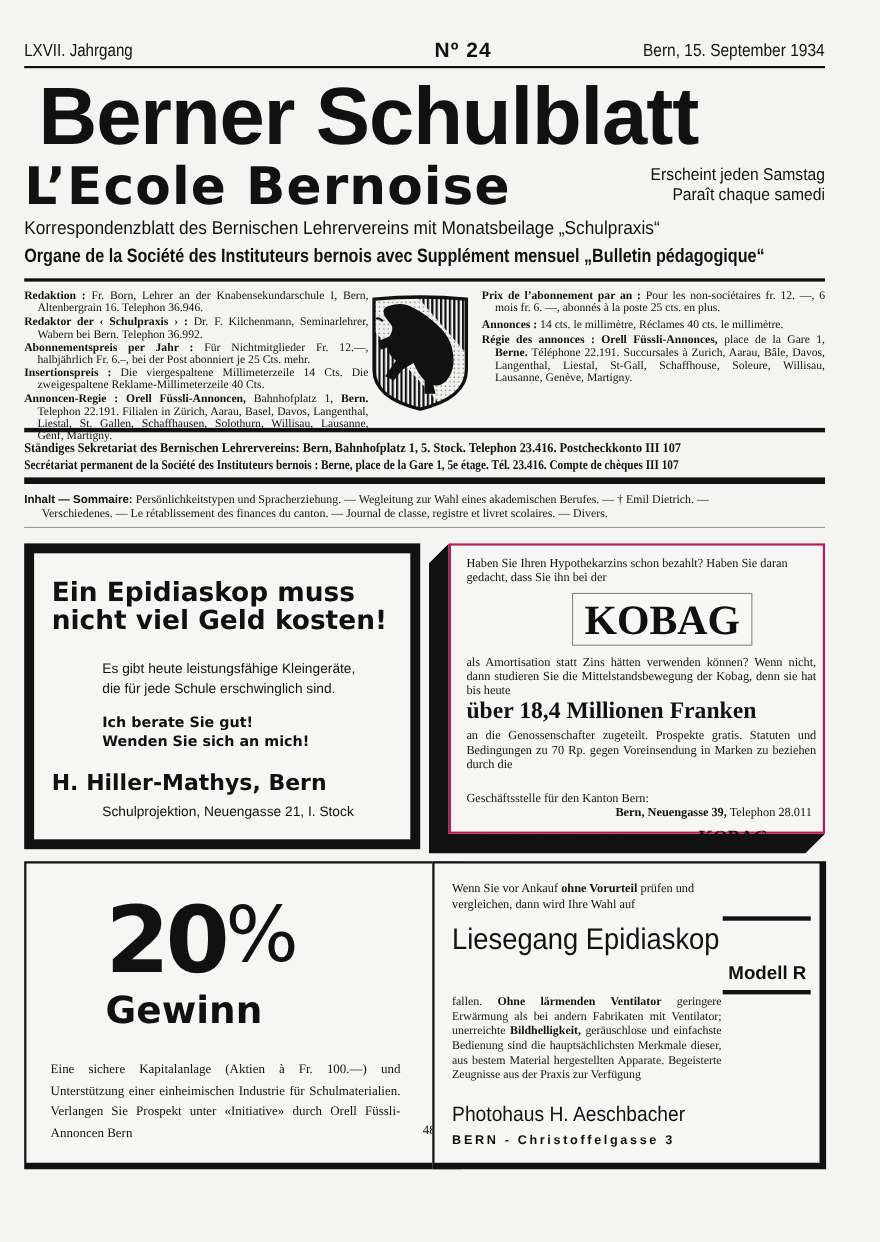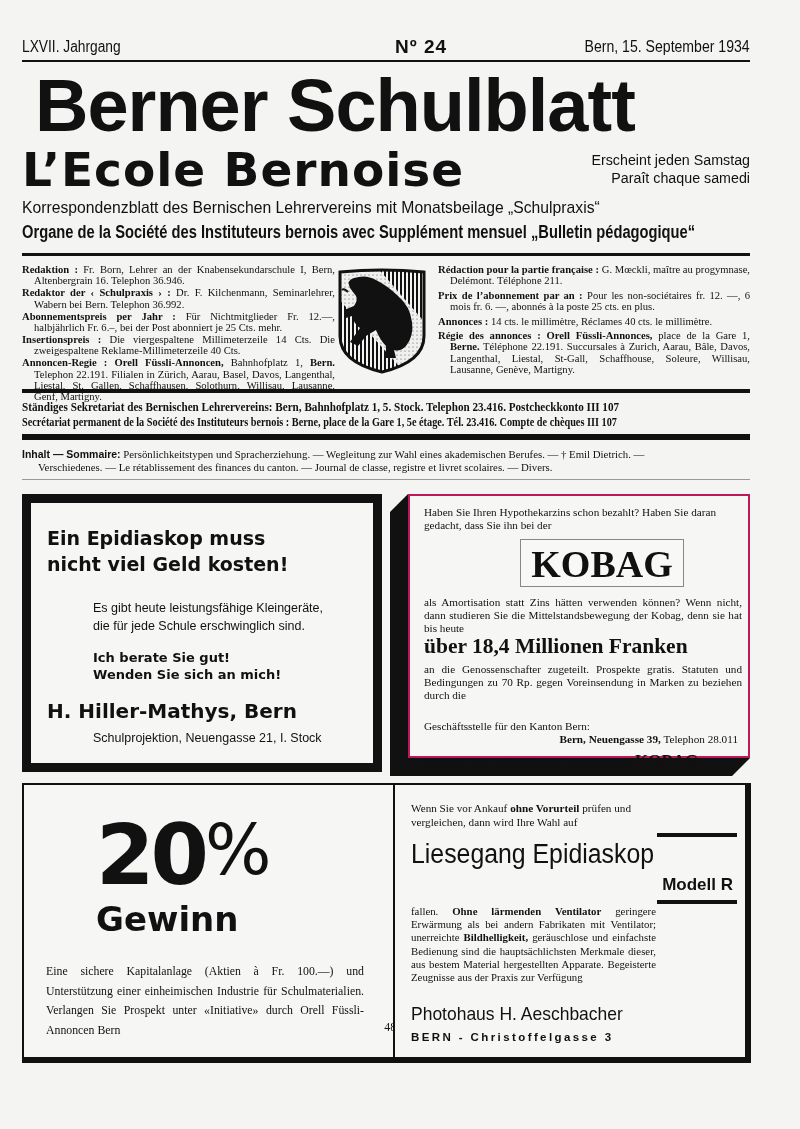--- a/index.html
+++ b/index.html
@@ -37,21 +37,21 @@
   .sec1 { top: 399px; transform: scaleX(0.93); }
   .sec2 { top: 414px; transform: scaleX(0.855); }
   .rule4 { left: 22px; top: 434px; width: 728px; height: 6px; background: #111; }
   .contents { left: 22px; top: 448px; width: 735px; font-size: 10.8px; line-height: 13px; }
   .contents .lab { font-family: "Liberation Sans", sans-serif; font-weight: bold; font-size: 10.5px; }
   .contents .line2 { padding-left: 16px; }
   .rule5 { left: 22px; top: 479px; width: 728px; height: 1px; background: #999; }
 
   
   .ad1 { left: 22px; top: 494px; width: 360px; height: 278px; border: 9px solid #111; background: #f6f6f4; font-family: "DejaVu Sans", sans-serif; }
-  .ad1 .head { position: absolute; left: 16px; top: 22px; width: 310px; font-weight: bold; font-size: 19px; line-height: 26px; }
+  .ad1 .head { position: absolute; left: 16px; top: 22px; width: 310px; font-weight: bold; font-size: 24px; line-height: 26px; }
   .ad1 .txt1 { position: absolute; left: 62px; top: 96px; width: 270px; font-size: 12.5px; line-height: 18px; font-family: "Liberation Sans", sans-serif; }
   .ad1 .txt2 { position: absolute; left: 62px; top: 146px; width: 270px; font-size: 13px; font-weight: bold; line-height: 17px; }
   .ad1 .firm { position: absolute; left: 16px; top: 196px; font-weight: bold; font-size: 20px; white-space: nowrap; text-align: right; }
   .ad1 .addr { position: absolute; left: 62px; top: 228px; font-size: 12.5px; font-family: "Liberation Sans", sans-serif; white-space: nowrap; }
 
   
   .ad2-shadow { left: 390px; top: 494px; width: 362px; height: 282px; }
   .ad2 { left: 408px; top: 494px; width: 342px; height: 264px; border: 2px solid #be185d; background: #f6f6f4; }
   .ad2 .p1 { position: absolute; left: 14px; top: 10px; width: 318px; font-size: 11.2px; line-height: 13px; }
   .kobag-box { position: absolute; left: 110px; top: 43px; width: 164px; height: 48px; border: 1px solid #888; background: #f8f8f6; text-align: center; font-size: 38px; line-height: 48px; font-weight: bold; letter-spacing: 0; }
@@ -128,21 +128,20 @@
       <path d="M0,0 L40,0 L92,60 L92,108 L70,108 L0,30 Z" fill="url(#dots)"></path>
       <path d="M0,0 L30,0 L92,78 L92,108 L84,108 L0,10 Z" fill="url(#dots)"></path>
       <path d="M14,22 Q10,14 18,12 Q30,8 40,14 Q52,20 62,30 Q74,40 76,56 Q78,70 70,80 Q64,86 58,84 L60,92 L50,92 L50,80 Q44,74 40,64 L30,70 L22,80 L14,76 L24,62 Q18,58 16,50 L10,52 L8,44 L18,40 Q22,34 20,30 Z" fill="#111"></path>
       <path d="M12,26 Q8,22 6,24" stroke="#111" stroke-width="2" fill="none"></path>
     </g>
     <path d="M4,6 Q46,2 88,6 L88,70 Q88,96 46,106 Q4,96 4,70 Z" fill="none" stroke="#111" stroke-width="3"></path>
   </svg>
 </div>
 
 <div class="abs info info-right">
-  <p><b>Rédaction pour la partie française :</b><span> G. Mœckli, maître au progymnase, Delémont. Téléphone 211.</span></p>
   <p><b>Prix de l’abonnement par an :</b><span> Pour les non-sociétaires fr. 12. —, 6 mois fr. 6. —, abonnés à la poste 25 cts. en plus.</span></p>
   <p><b>Annonces :</b><span> 14 cts. le millimètre, Réclames 40 cts. le millimètre.</span></p>
   <p><b>Régie des annonces :</b><b> Orell Füssli-Annonces,</b><span> place de la Gare 1, </span><b>Berne.</b><span> Téléphone 22.191. Succursales à Zurich, Aarau, Bâle, Davos, Langenthal, Liestal, St-Gall, Schaffhouse, Soleure, Willisau, Lausanne, Genève, Martigny.</span></p>
 </div>
 
 <div class="abs rule3"></div>
 <div class="abs secret sec1">Ständiges Sekretariat des Bernischen Lehrervereins: Bern, Bahnhofplatz 1, 5. Stock. Telephon 23.416. Postcheckkonto III 107</div>
 <div class="abs secret sec2">Secrétariat permanent de la Société des Instituteurs bernois : Berne, place de la Gare 1, 5e étage. Tél. 23.416. Compte de chèques III 107</div>
 <div class="abs rule4"></div>
 

